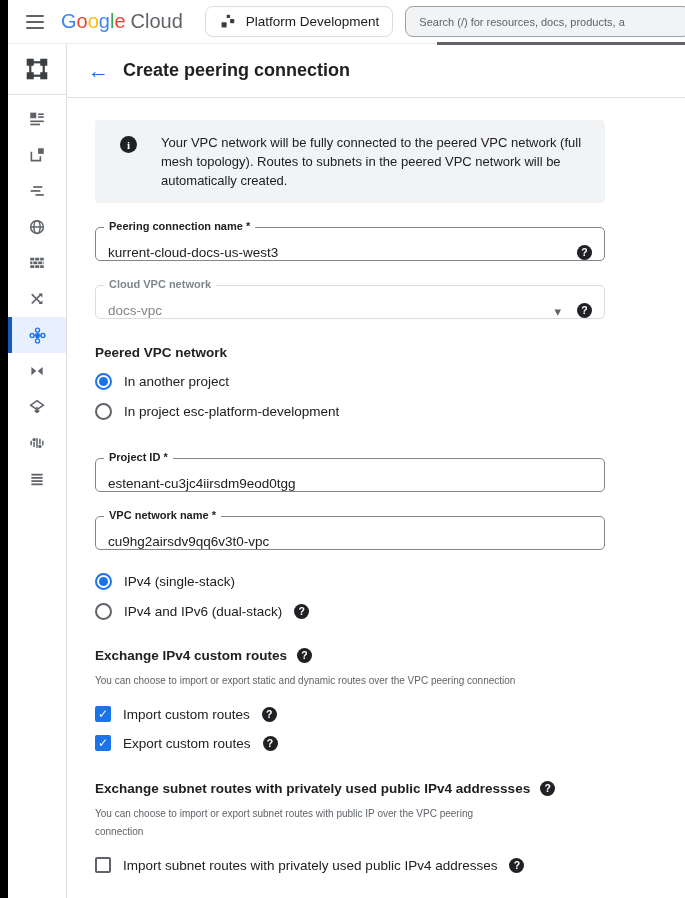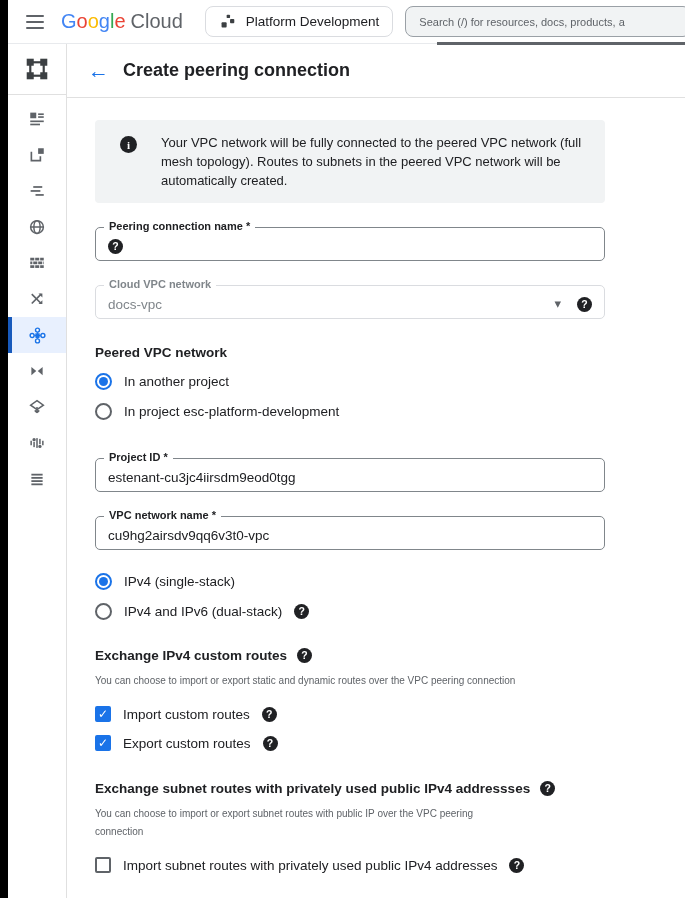--- a/index.html
+++ b/index.html
@@ -67,21 +67,21 @@
   .info-icon {
     flex:0 0 auto; width:17px; height:17px; border-radius:50%; background:#202124; color:#fff;
     display:flex; align-items:center; justify-content:center; font-size:11px; font-weight:700;
     font-family:"Liberation Serif","DejaVu Serif",serif; margin-top:3px;
   }
   .banner-text { margin-left:24px; font-size:13px; line-height:19px; color:#202124; width:452px; }
 
   
   .field {
     position:relative; border:1px solid #80868b; border-radius:5px; height:34px;
-    display:flex; align-items:flex-start; padding:11px 12px; margin-top:24px; background:#fff;
+    display:flex; align-items:flex-end; padding:0 12px; margin-top:24px; background:#fff;
   }
   .field label {
     position:absolute; top:-8px; left:8px; background:#fff; padding:0 5px;
     font-size:11px; font-weight:700; color:#202124; white-space:nowrap;
   }
   .field input { border:none; outline:none; flex:1; font-size:13.5px; color:#202124; background:transparent; font-family:inherit; min-width:0; }
   .field.disabled { border-color:#dadce0; }
   .field.disabled label { color:#80868b; font-weight:700; }
   .field.disabled input { color:#80868b; }
   .caret { color:#5f6368; font-size:13px; margin:0 16px 0 8px; line-height:1; }
@@ -266,20 +266,21 @@
 
   <div class="form">
 
     <div class="banner">
       <span class="info-icon">i</span>
       <p class="banner-text">Your VPC network will be fully connected to the peered VPC network (full mesh topology). Routes to subnets in the peered VPC network will be automatically created.</p>
     </div>
 
     <div class="field">
       <label>Peering connection name *</label>
+      <input type="text" value="kurrent-cloud-docs-us-west3" style="">
       <span class="help">?</span>
     </div>
 
     <div class="field disabled">
       <label>Cloud VPC network</label>
       <input type="text" readonly="" value="docs-vpc" style="">
       <span class="caret">▾</span>
       <span class="help">?</span>
     </div>
 

